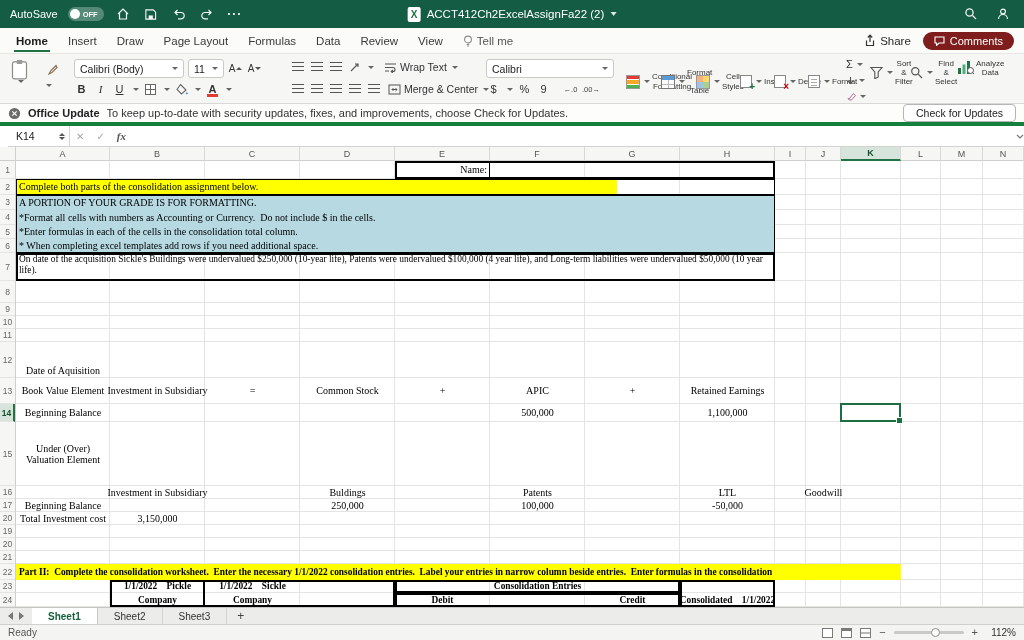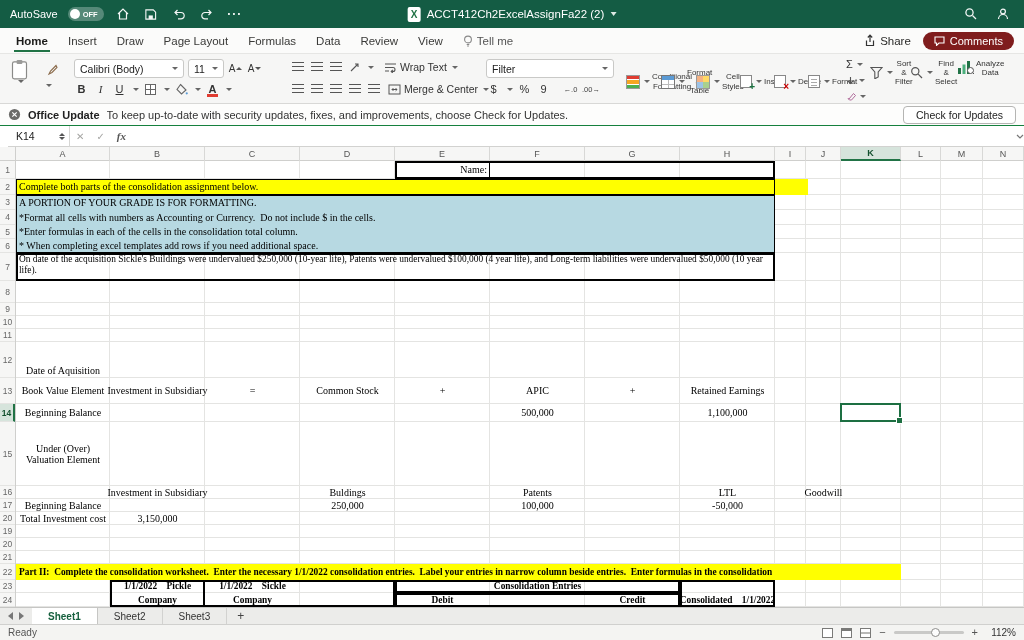--- a/index.html
+++ b/index.html
@@ -81,21 +81,21 @@
   .shic.del::after{content:"×";color:#c00;font-weight:bold;font-size:10px;position:absolute;right:-4px;bottom:-5px}
   .shic.fmt::after{content:"";position:absolute;left:2px;right:2px;top:3px;height:1px;background:#aaa;
     box-shadow:0 3px 0 #aaa,0 6px 0 #aaa}
   .ecol{position:absolute;left:0;top:3px;display:flex;flex-direction:column;gap:2px}
   .erow{display:flex;align-items:center;gap:2px;height:14px;cursor:pointer}
   .sig{font-size:11px;color:#333}
   .pastebig{display:flex;flex-direction:column;align-items:center;cursor:pointer;padding-top:5px}
   .pastecol{position:absolute;left:34px;top:8px;display:flex;flex-direction:column;gap:6px}
   
   #notif{position:absolute;left:0;top:104px;width:1024px;height:22px;background:#fdfdfc;
-    border-bottom:1px solid #15803d;display:flex;align-items:center;gap:7px;padding:0 8px}
+    border-bottom:4px solid #15803d;display:flex;align-items:center;gap:7px;padding:0 8px}
   .ntitle{font-size:11px;font-weight:bold;color:#222;white-space:nowrap}
   .nmsg{font-size:11px;color:#333;white-space:nowrap;flex:1;overflow:hidden}
   .updbtn{border:1px solid #b5b5b3;border-radius:4px;background:#fff;padding:2px 12px;font-size:10.5px;
     color:#222;font-family:"Liberation Sans",sans-serif;cursor:pointer;white-space:nowrap}
   .ncircle{display:flex;align-items:center;cursor:pointer}
   
   #fbar{position:absolute;left:8px;top:126px;width:1024px;height:21px;background:#fff;
     border-bottom:1px solid #d2d2d0;display:flex;align-items:center}
   .namebox{width:62px;height:21px;border-right:1px solid #d6d6d4;display:flex;align-items:center;
     justify-content:space-between;padding:0 4px 0 8px;font-size:10.5px;color:#222;cursor:pointer}
@@ -354,21 +354,21 @@
           </svg>
         <span>Merge &amp; Center</span>
         <span class="caret"></span>
       </div>
     </div>
   </div>
 
   <div class="g" style="left:486px">
     <div class="row r1">
       <div class="select" style="width:128px">
-        <span>Filter</span>
+        <span>Calibri</span>
           <span class="caret"></span>
       </div>
     </div>
     <div class="row r2">
       <span class="sic t">$</span>
         <span class="caret"></span>
       <span class="sic t">%</span>
       <span class="sic t">9</span>
       <span class="sic dec" style="margin-left:8px">←.0</span>
       <span class="sic dec">.00→</span>
@@ -587,21 +587,21 @@
       <div class="hline" style="top: 337px;"></div>
       <div class="hline" style="top: 350px;"></div>
       <div class="hline" style="top: 363px;"></div>
       <div class="hline" style="top: 376px;"></div>
       <div class="hline" style="top: 389px;"></div>
       <div class="hline" style="top: 402px;"></div>
       <div class="hline" style="top: 418px;"></div>
       <div class="hline" style="top: 431px;"></div>
       <div class="hline" style="top: 445px;"></div>
       <div class="cell right" style="left: 379px; top: 0px; width: 95px; height: 18px;">Name:</div>
-      <div class="cell yellow left" style="left: 0px; top: 18px; width: 792px; height: 16px;">Complete both parts of the consolidation assignment below.</div>
+      <div class="cell yellow left" style="left: 0px; top: 18px; width: 601px; height: 16px;">Complete both parts of the consolidation assignment below.</div>
       <div class="cell blue left" style="left: 0px; top: 34px; width: 759px; height: 15px;">A PORTION OF YOUR GRADE IS FOR FORMATTING.</div>
       <div class="cell blue left" style="left: 0px; top: 49px; width: 759px; height: 15px;">*Format all cells with numbers as Accounting or Currency.  Do not include $ in the cells.</div>
       <div class="cell blue left" style="left: 0px; top: 64px; width: 759px; height: 14px;">*Enter formulas in each of the cells in the consolidation total column.</div>
       <div class="cell blue left" style="left: 0px; top: 78px; width: 759px; height: 14px;">* When completing excel templates add rows if you need additional space.</div>
       <div class="cell left wrap top fs95" style="left: 0px; top: 92px; width: 759px; height: 28px;">On date of the acquisition Sickle's Buildings were undervalued $250,000  (10-year life), Patents were undervalued $100,000 (4 year life), and Long-term liabilities were undervalued $50,000 (10 year life).</div>
       <div class="cell center bottom" style="left: 0px; top: 181px; width: 94px; height: 36px;">Date of Aquisition</div>
       <div class="cell center" style="left: 0px; top: 217px; width: 94px; height: 26px;">Book Value Element</div>
       <div class="cell center" style="left: 94px; top: 217px; width: 95px; height: 26px;">Investment in Subsidiary</div>
       <div class="cell center" style="left: 189px; top: 217px; width: 95px; height: 26px;">=</div>
       <div class="cell center" style="left: 284px; top: 217px; width: 95px; height: 26px;">Common Stock</div>

